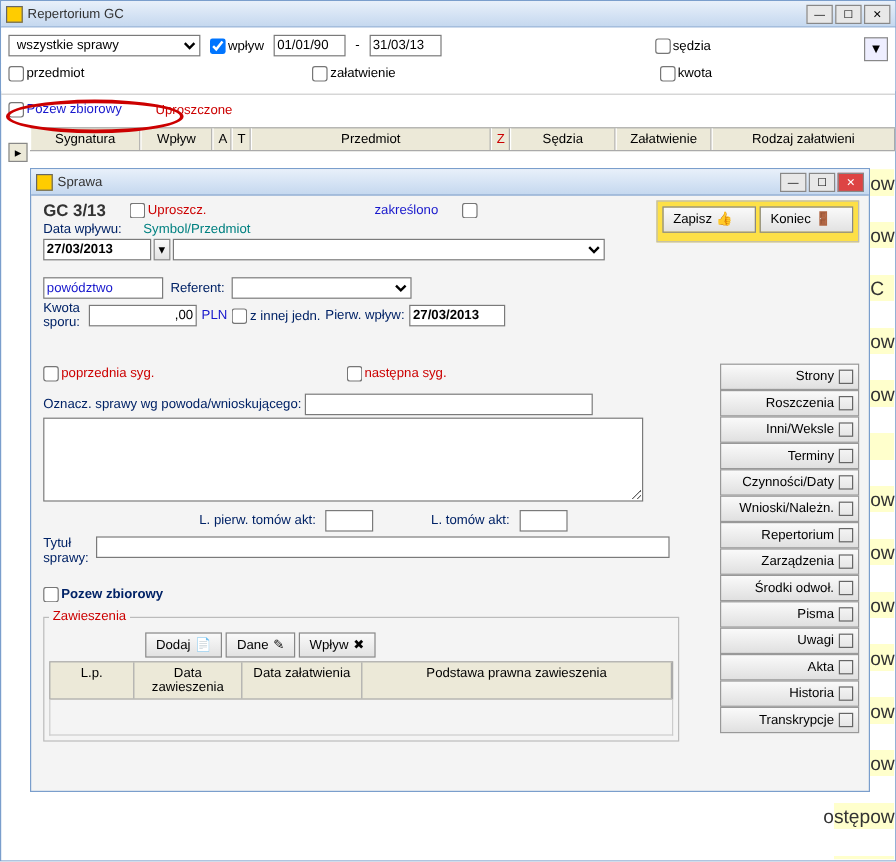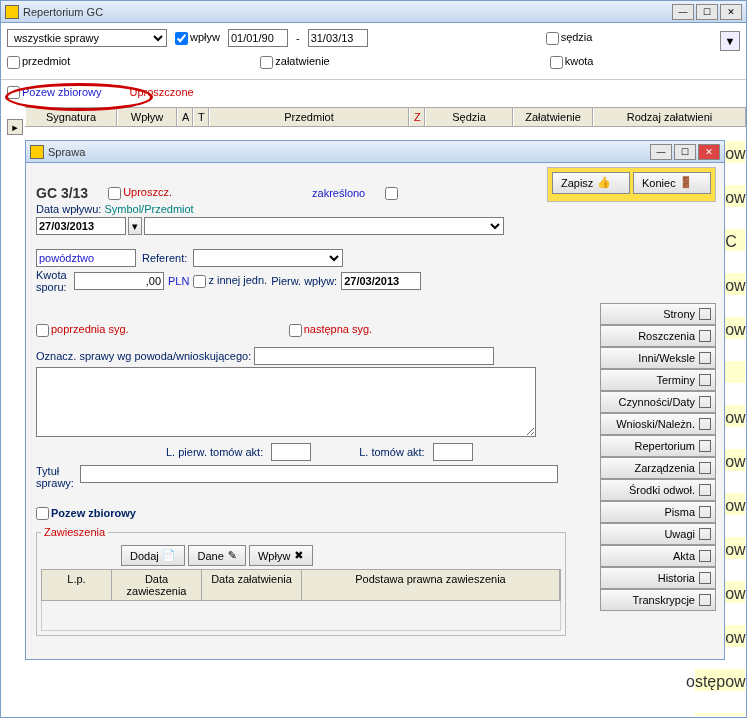--- a/index.html
+++ b/index.html
@@ -27,21 +27,21 @@
   .ell1 { left: 4px; top: 82px; width: 148px; height: 28px; }
   
   .col-headers { display: flex; border-top: 1px solid #aaa; border-bottom: 1px solid #aaa; background: #ece9d8; margin-top: 4px; }
   .col-h { border-right: 1px solid #aaa; border-left:1px solid #fff; padding: 3px 4px; text-align: center; font-size: 11px; }
   
   .grid-bg { position: absolute; right: 1px; top: 140px; width: 50px; bottom: 1px; background: repeating-linear-gradient(#ffffcc, #ffffcc 22px, #fff 22px, #fff 44px); }
   .grid-text { position:absolute; right:2px; width:58px; top:140px; }
   .grid-text div { height:44px; padding-top:4px; font-size:16px; color:#333; }
   
   .sub-window { left: 25px; top: 140px; width: 700px; height: 520px; z-index: 10; background: #f4f4f4; }
-  .sub-body { padding: 22px 10px; position: relative; height: calc(100% - 22px); }
+  .sub-body { padding: 4px 10px; position: relative; height: calc(100% - 22px); }
   
   .gc { font-size: 14px; font-weight: bold; color: #333; }
   .label-blue { color: #1818cc; }
   .label-navy { color: #002266; }
   .label-red { color: #c00; }
   .label-teal { color: #008080; }
   
   .btn { border: 1px solid #888; background: linear-gradient(#fafafa,#e2e2e2); padding: 3px 8px; cursor: pointer; display: inline-flex; align-items: center; gap: 4px; }
   .btn .ic { width: 14px; height: 14px; display:inline-block; }
   
@@ -145,21 +145,21 @@
       <div class="winbtn close">✕</div>
     </div>
   </div>
   <div class="sub-body">
     <div style="display:flex; align-items:center; gap:20px;">
       <span class="gc">GC 3/13</span>
       <label><input type="checkbox" style=""><span class="label-red">Uproszcz.</span></label>
       <span style="margin-left:120px" class="label-blue">zakreślono</span>
       <input type="checkbox" style="">
     </div>
-    <div style="display:flex; gap:3px; margin-top:2px;align-items:flex-end;">
+    <div style="display:flex; gap:18px; margin-top:2px;align-items:flex-end;">
       <span class="label-navy">Data wpływu:</span>
       <span class="label-teal">Symbol/Przedmiot</span>
     </div>
     <div style="display:flex; gap:2px; margin-top:2px;">
       <input type="text" style="width: 90px; font-weight: bold;" value="27/03/2013">
       <div class="btn" style="padding:0 3px">▾</div>
       <select style="width:360px"></select>
     </div>
     
     <div class="save-area">

